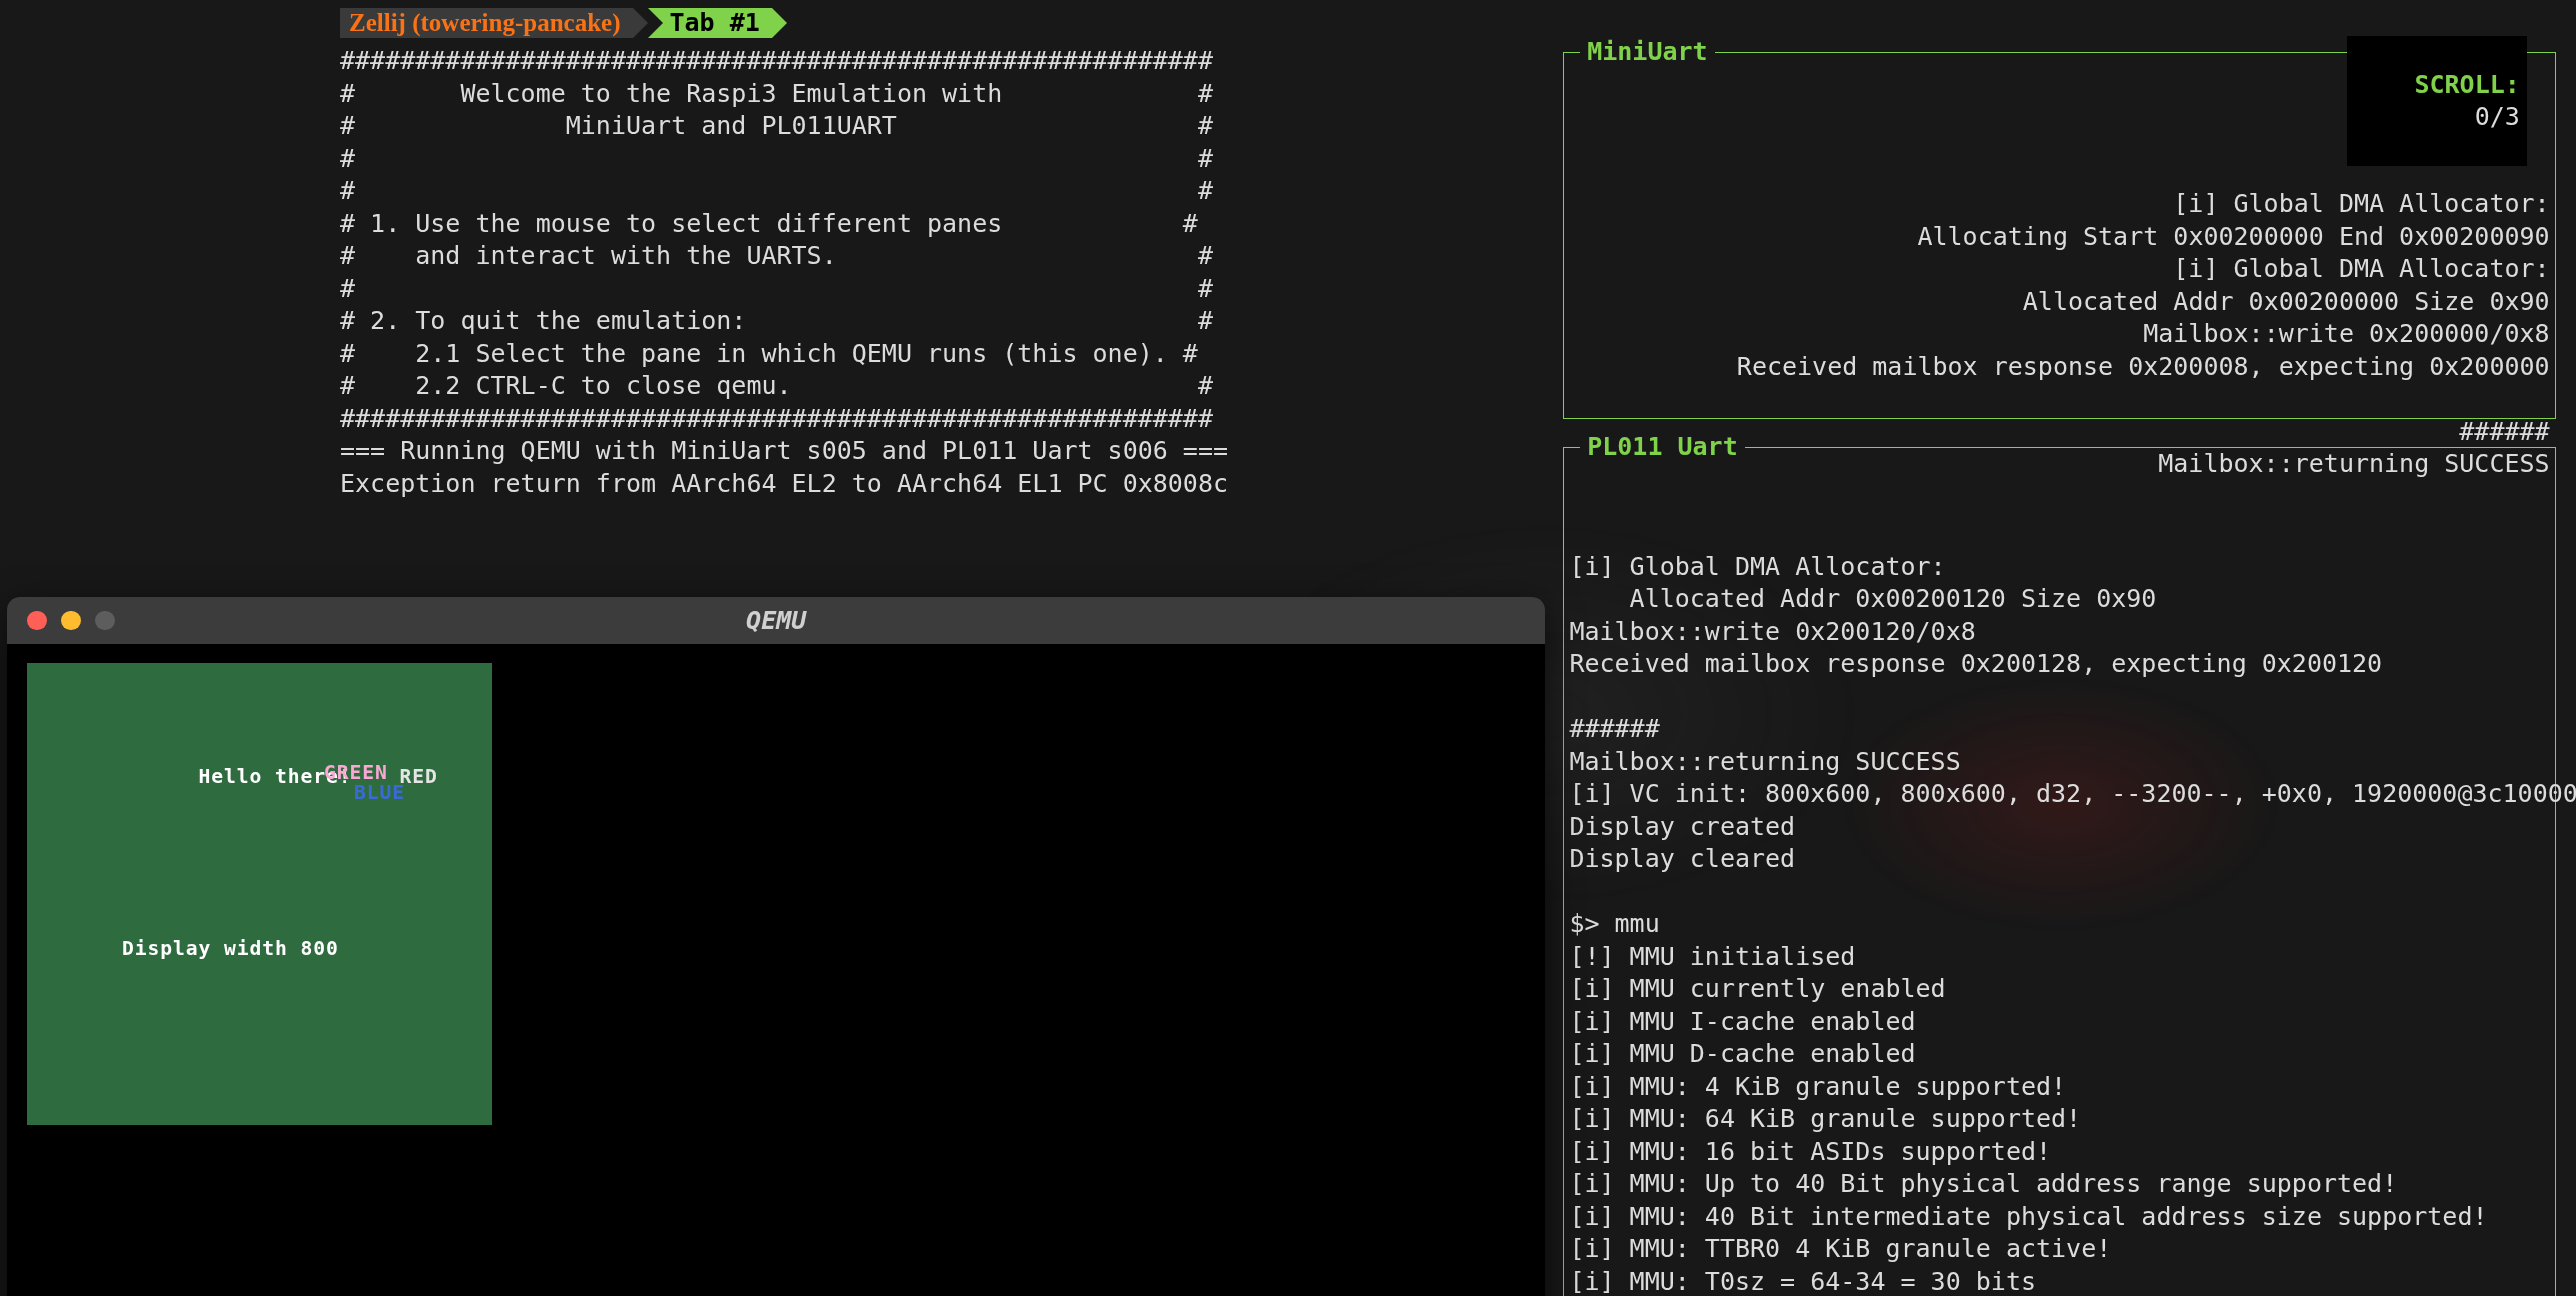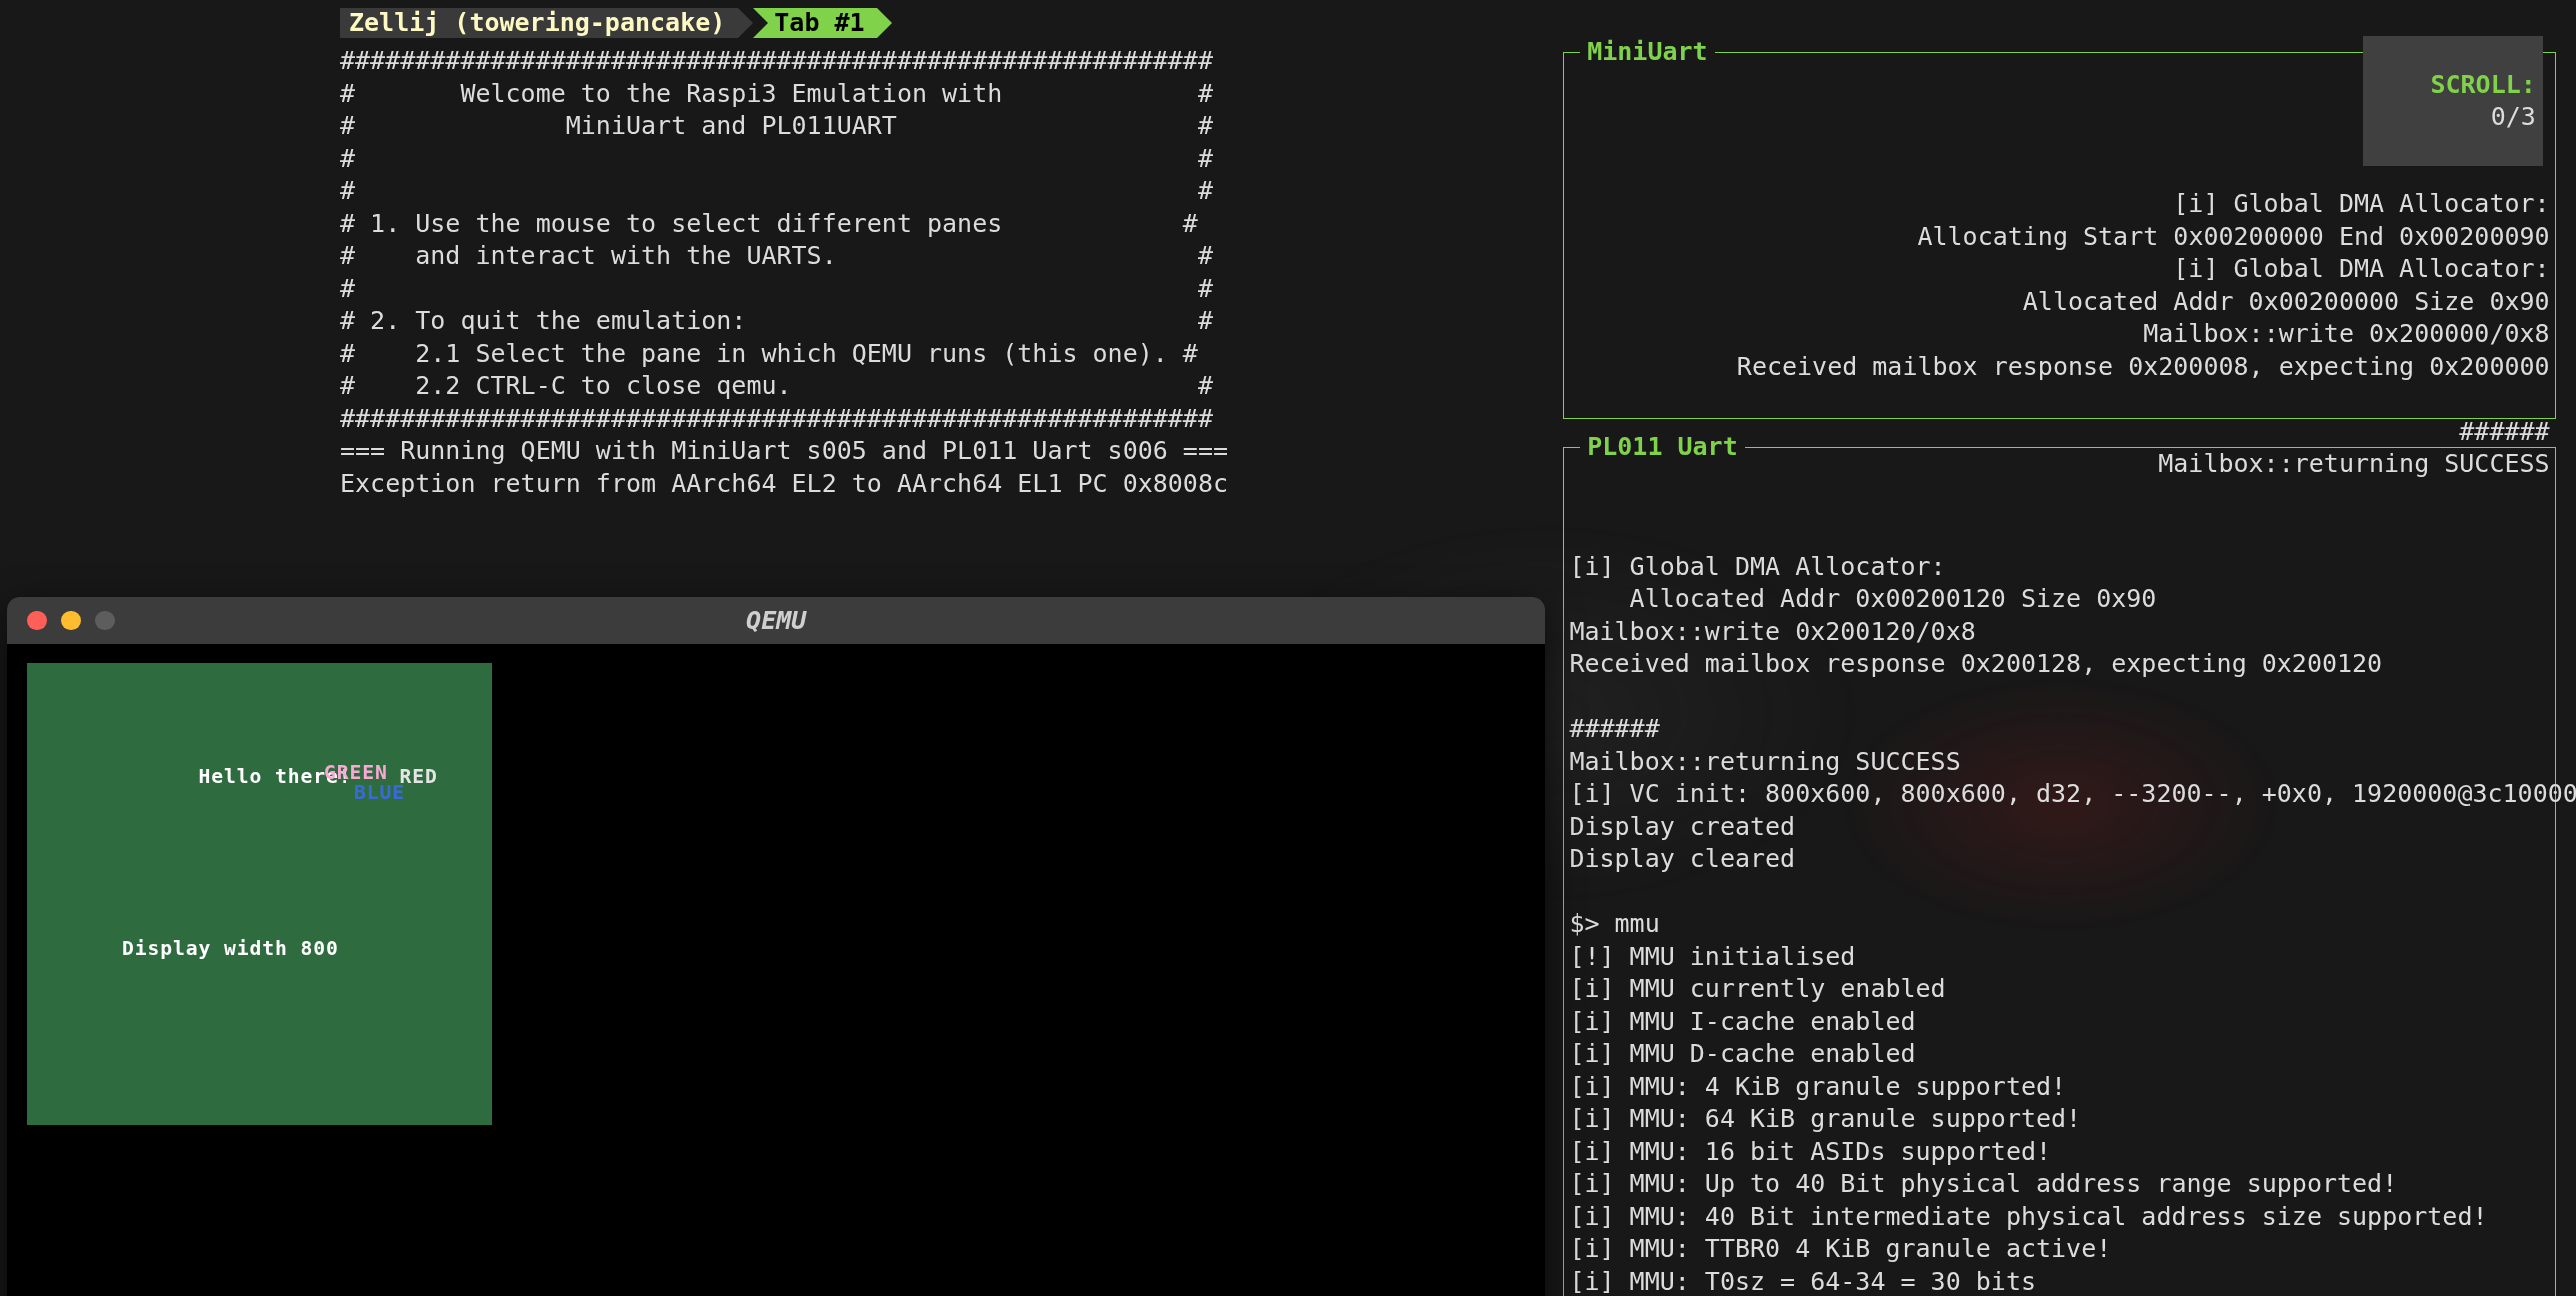--- a/index.html
+++ b/index.html
@@ -31,25 +31,26 @@
     position: absolute;
     left: 340px;
     top: 7.2px;
     display: flex;
     align-items: center;
     height: 32px;
     z-index:10;
   }
   .session {
     background: #3a3a3a;
-    color: #fef9c3;
+    color: #f97316;
     font-weight: bold;
     padding: 0 12.5px 0 9px;
     line-height: 30px;
     position: relative;
+    font-family: Liberation Serif, serif;
   }
   .session::after{
     content:"";
     position:absolute;
     right:-15px; top:0;
     border-left:15px solid #3a3a3a;
     border-top:15px solid transparent;
     border-bottom:15px solid transparent;
   }
   .tab-active {
@@ -105,22 +106,22 @@
     top: -17px;
     left: 16px;
     background: #181818;
     color: #7fd24a;
     font-weight: bold;
     padding: 0 7.2px;
   }
   .pane-scroll {
     position: absolute;
     top: -17px;
-    right: 12px;
-    background: #404040;
+    right: 28px;
+    background: #000000;
     color: #dcdcdc;
     padding: 0 7.2px;
   }
   .pane-scroll .lbl { color: #7fd24a; font-weight: bold; }
 
   #miniuart-pane { left: 1563px; top: 52px;  width: 993px; height: 367px; text-align: right; }
   #pl011-pane   { left: 1563px; top: 447px; width: 993px; height: 921px; }
 
   
   .qemu-window {

